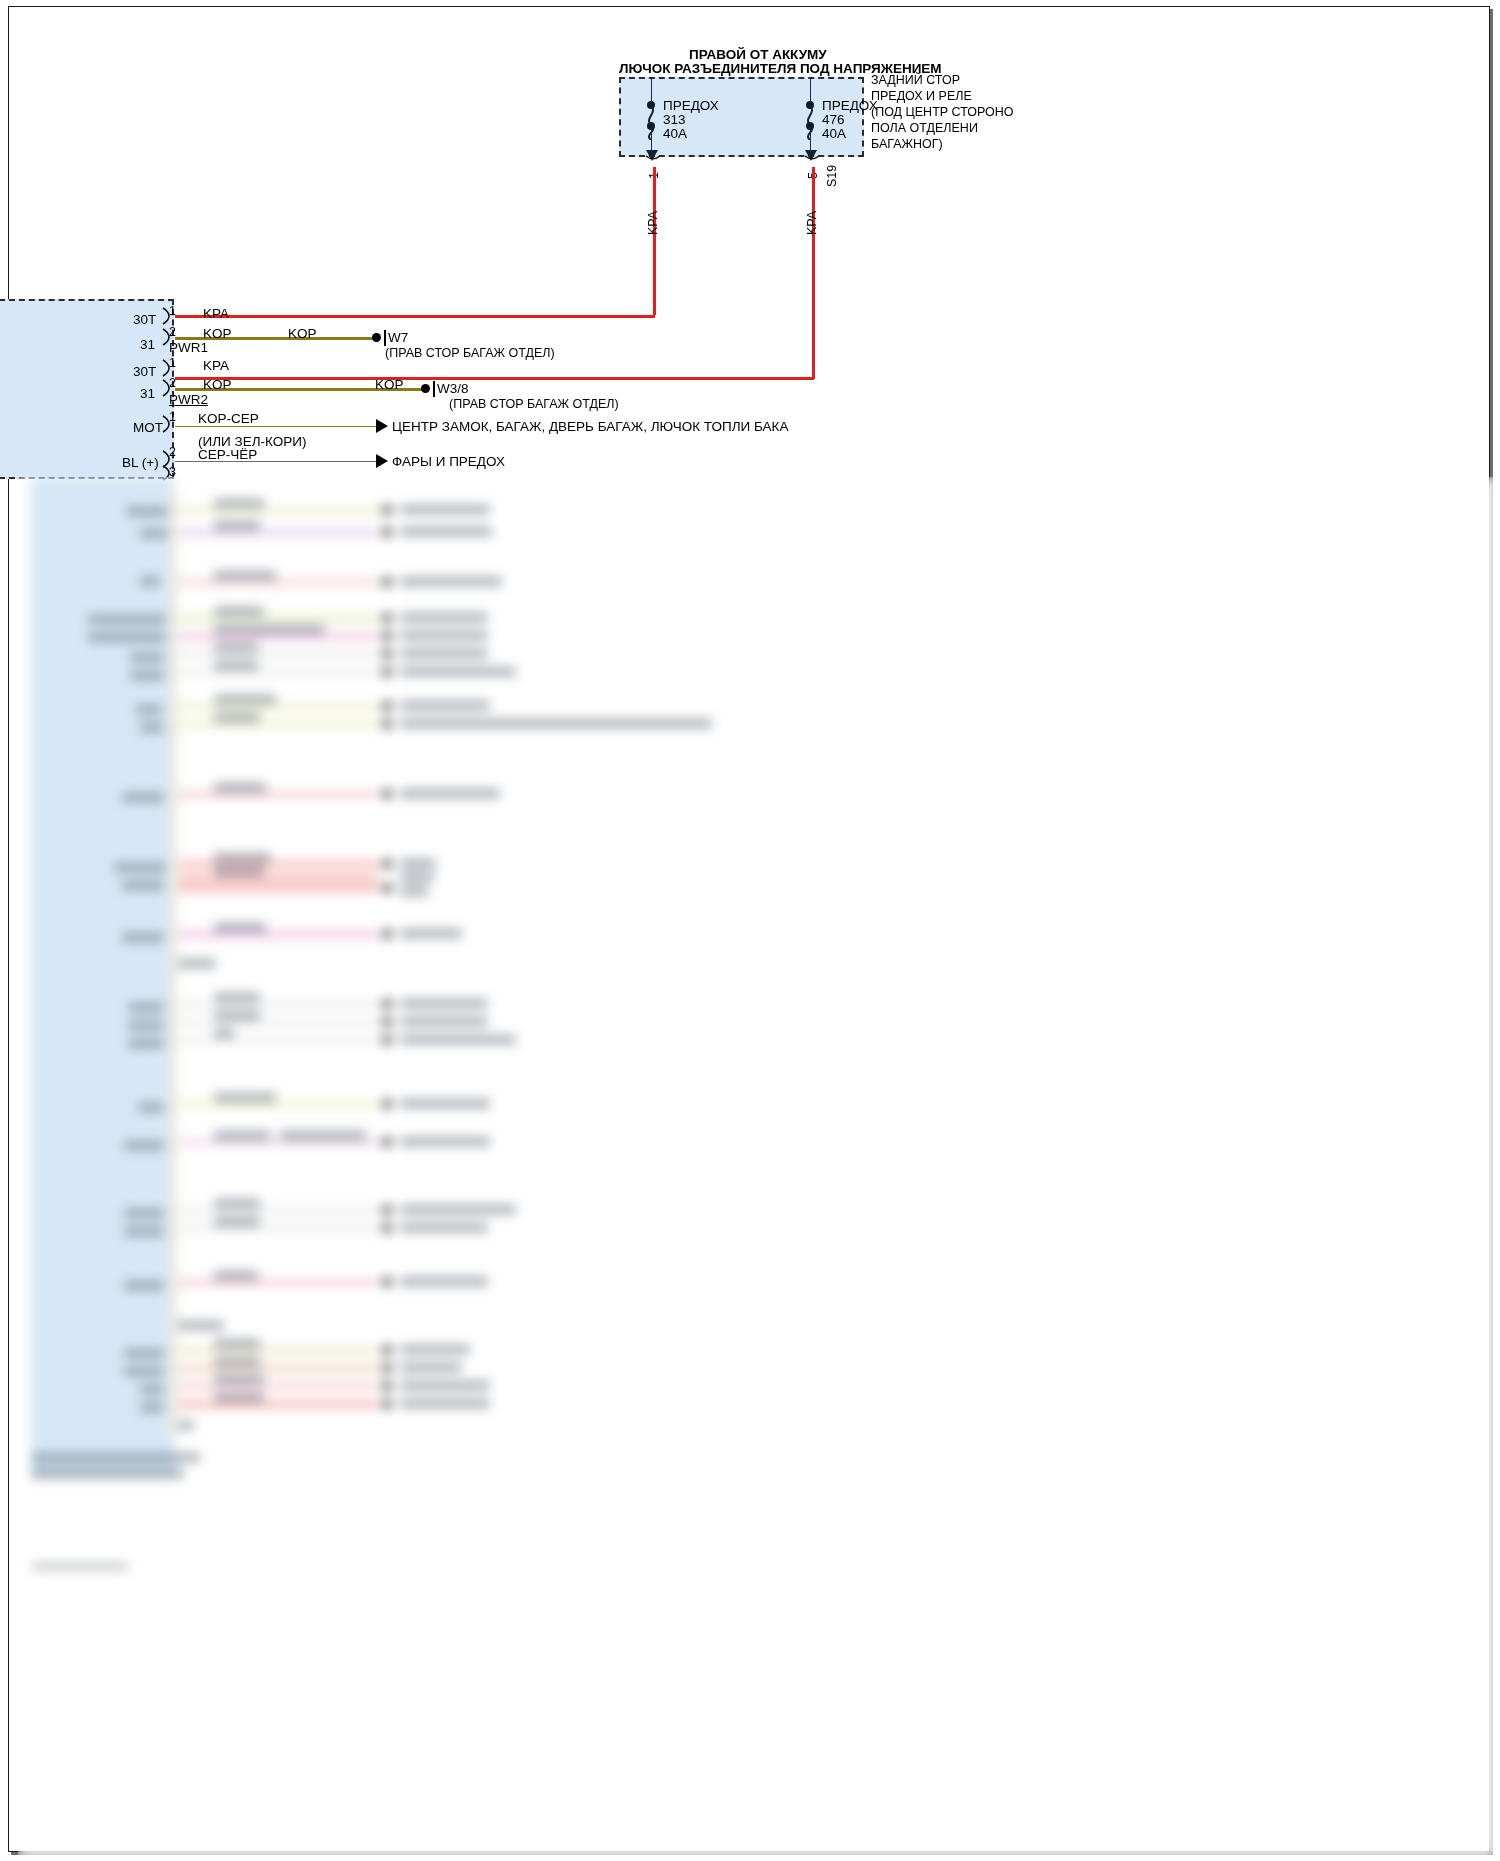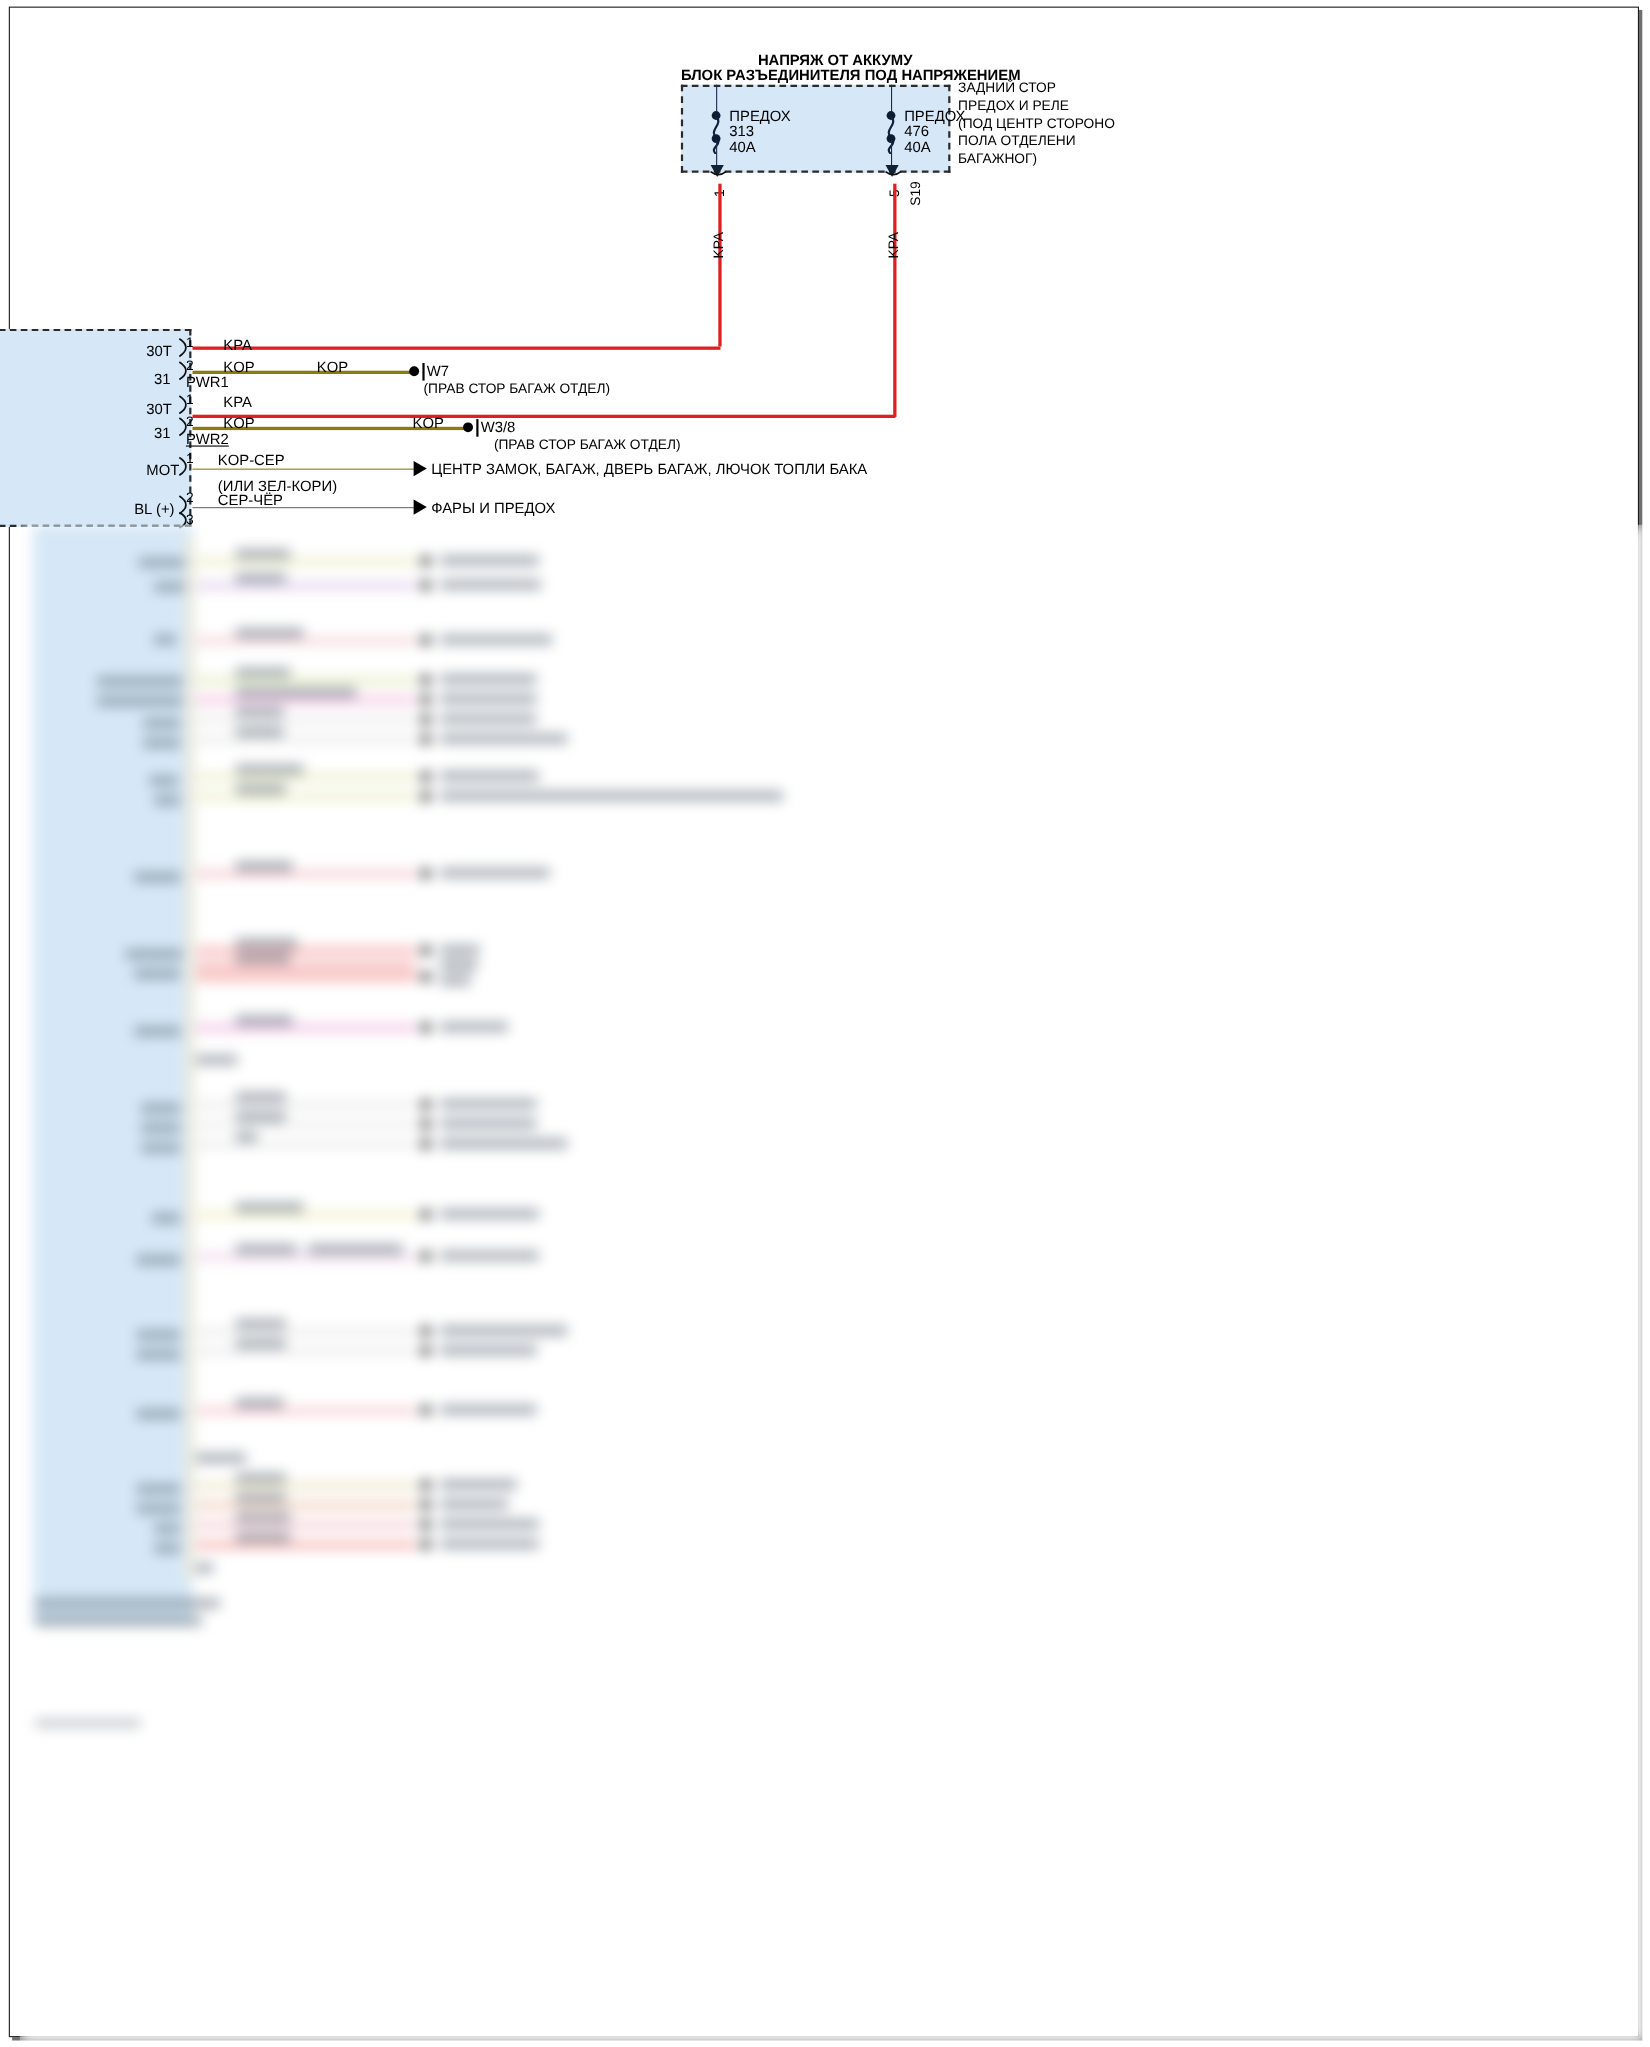--- a/index.html
+++ b/index.html
@@ -57,22 +57,22 @@
   .bl-txt{position:absolute;height:9px;background:#5d6a78;opacity:.55;border-radius:2px;}
   .bl-dot{position:absolute;width:10px;height:10px;background:#222;border-radius:50%;opacity:.8;}
   .bl-col{position:absolute;width:9px;background:#e9e9dd;}
 </style>
 </head>
 <body>
 
 <div id="page">
   <div id="sheet">
 
-    <div class="txt" style="left:680px;top:40px;font-weight:bold;">НАПРЯЖ ОТ АККУМУ</div>
-    <div class="txt" style="left:610px;top:54px;font-weight:bold;">БЛОК РАЗЪЕДИНИТЕЛЯ ПОД НАПРЯЖЕНИЕМ</div>
+    <div class="txt" style="left:680px;top:40px;font-weight:bold;">ПРАВОЙ ОТ АККУМУ</div>
+    <div class="txt" style="left:610px;top:54px;font-weight:bold;">ЛЮЧОК РАЗЪЕДИНИТЕЛЯ ПОД НАПРЯЖЕНИЕМ</div>
 
     <div class="modbox" style="left:610px;top:70px;width:245px;height:80px;"></div>
 
     <div class="wire wv navy vthin" style="left:642px;top:70px;height:24px;"></div>
     <div class="wire wv navy vthin" style="left:801px;top:70px;height:24px;"></div>
 
     <div class="dot" style="left:638px;top:94px;"></div>
     <svg class="fuse" style="left:635px;top:99px;" viewBox="0 0 14 34">
       <path d="M7 0 C14 7, 0 12, 7 19 C14 26, 0 28, 7 34" stroke="#12203d" stroke-width="2" fill="none"></path>
     </svg>

